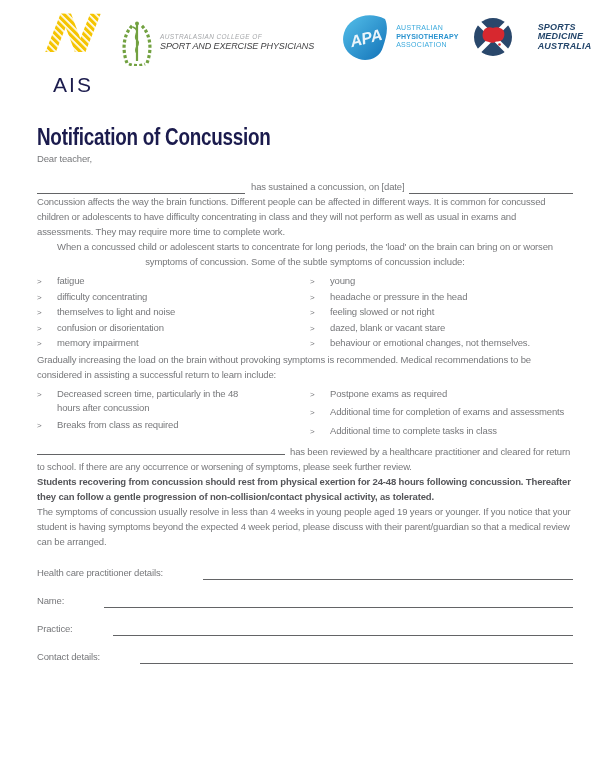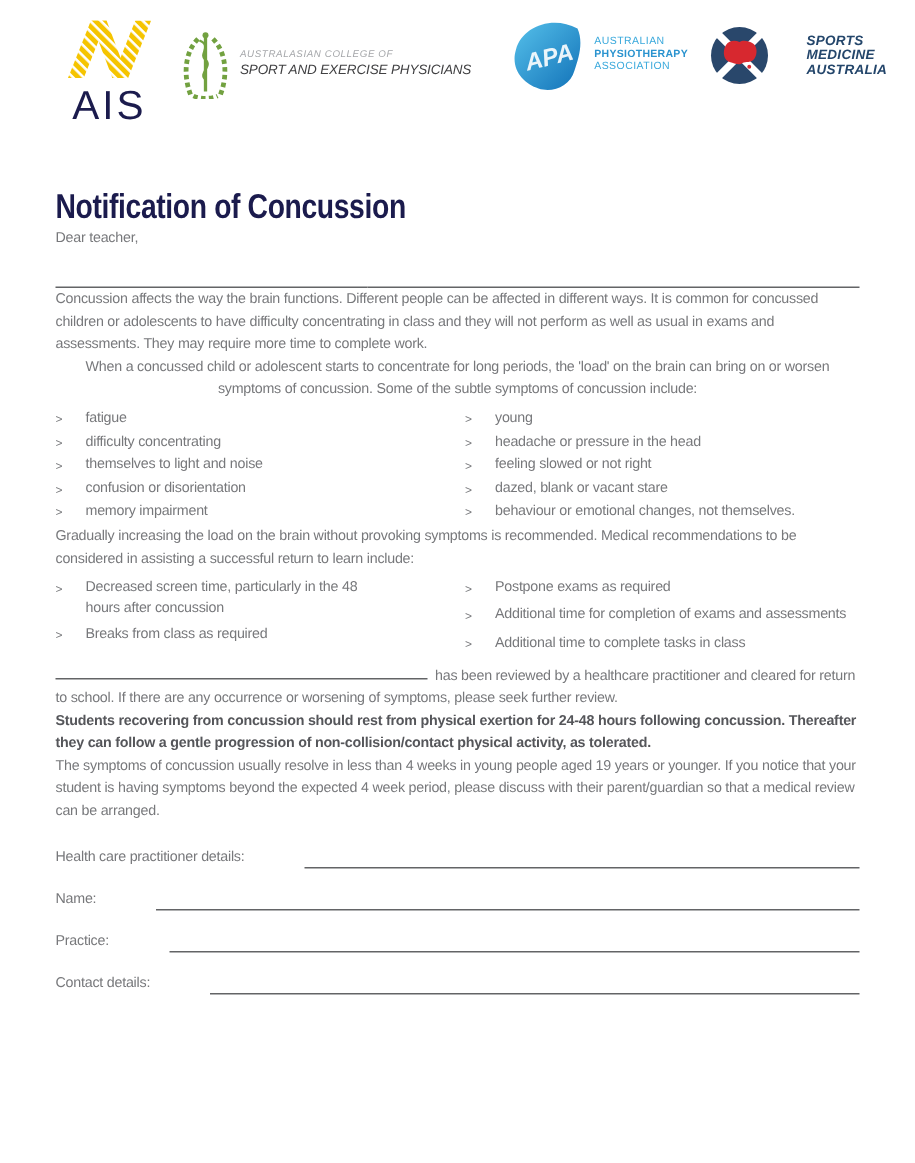--- a/index.html
+++ b/index.html
@@ -6,21 +6,21 @@
   .page {
     width:610px; height:775px; background:#ffffff; margin:0 auto;
     font-family:"Liberation Sans", sans-serif; position:relative; overflow:hidden;
     box-sizing:border-box;
   }
   .content { padding:0 37px; }
 
   
   .header { display:flex; align-items:flex-start; padding:10px 0 0 37px; height:72px; }
   .logo-ais { width:72px; text-align:center; }
-  .ais-word { font-size:27px; line-height:26px; color:#1b1b4d; letter-spacing:2px; margin-top:0; }
+  .ais-word { font-size:21px; line-height:26px; color:#1b1b4d; letter-spacing:2px; margin-top:16px; }
   .logo-acsep { display:flex; align-items:center; margin-left:10px; margin-top:8px; }
   .acsep-text { margin-left:5px;font-style:italic; }
   .acsep-l1 { font-size:6.5px; color:#a5a7aa; letter-spacing:0.4px; }
   .acsep-l2 { font-size:9px; color:#414143; letter-spacing:-0.1px; margin-top:1px; }
   .logo-apa { display:flex; align-items:center; margin-left:26px; margin-top:3px; }
   .apa-text { margin-left:6px; }
   .apa-l1,.apa-l3 { font-size:7px; color:#3aa9dc; letter-spacing:0.3px; line-height:8.5px; }
   .apa-l2 { font-size:7px; font-weight:bold; color:#2a93cf; letter-spacing:0.2px; line-height:8.5px; }
   .logo-sma { display:flex; align-items:center; margin-left:13px; margin-top:6px;gap:19px; }
   .sma-text { margin-left:5px; font-style:italic; font-weight:bold; color:#24466b; font-size:9px; line-height:9.5px; letter-spacing:0.2px; }
@@ -141,20 +141,21 @@
   </header>
 
   <main class="content">
 
     <h1 class="title">Notification of Concussion</h1>
 
     <p class="body mt-salut">Dear teacher,</p>
 
     <div class="sustained">
       <span class="blank blank1"></span>
+      <span class="mid">has sustained a concussion, on [date]</span>
       <span class="fillend"></span>
     </div>
 
     <p class="body mt-p1">Concussion affects the way the brain functions. Different people can be affected in different ways. It is common for concussed children or adolescents to have difficulty concentrating in class and they will not perform as well as usual in exams and assessments. They may require more time to complete work.</p>
 
     <p class="body mt-p2">When a concussed child or adolescent starts to concentrate for long periods, the 'load' on the brain can bring on or worsen symptoms of concussion. Some of the subtle symptoms of concussion include:</p>
 
     <div class="cols">
       <ul>
         <li>

